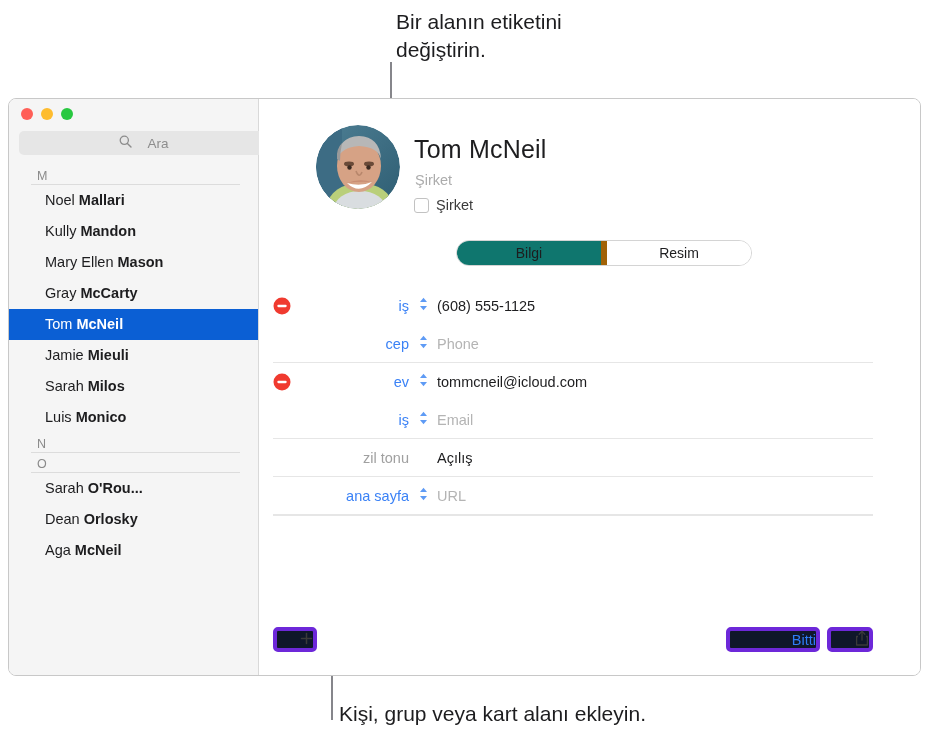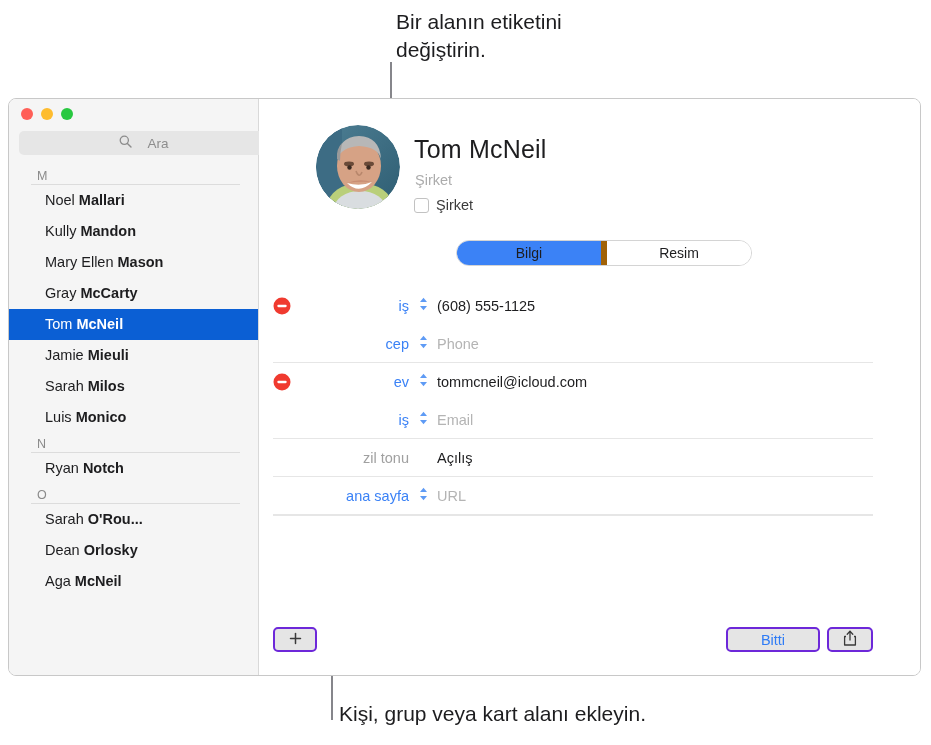--- a/index.html
+++ b/index.html
@@ -169,21 +169,21 @@
     overflow: hidden;
     background: #ffffff;
   }
   .seg {
     flex: 1 1 50%;
     display: flex; align-items: center; justify-content: center;
     font-size: 14px;
     color: #1d1d1f;
     background: #ffffff;
   }
-  .seg.active { background: #3b82f6; }
+  .seg.active { background: #0f766e; }
   .seg + .seg { border-left: 6px solid #a16207; }
 
   
   #fields {
     position: absolute;
     left: 0; top: 188px; right: 0;
   }
   .field-row {
     position: relative;
     height: 38px;
@@ -233,25 +233,25 @@
   }
 
   
   #bottom-bar {
     position: absolute;
     left: 0; right: 0; bottom: 0;
     height: 62px;
   }
   .pill-button {
     position: absolute;
-    border: 2px solid #6d28d9;
+    border: 4px solid #6d28d9;
     border-radius: 5px;
-    background: #e5e5e5;
-    box-sizing: border-box;
-    display: flex; align-items: center; justify-content: center;
+    background: #0f172a;
+    box-sizing: border-box;
+    display: flex; align-items: center; justify-content: flex-end;
   }
   #add-button { left: 14px; top: 14px; width: 44px; height: 25px; }
   #done-button {
     right: 100px; top: 14px; width: 94px; height: 25px;
     font-size: 14.5px; color: #2f7cf6;
   }
   #share-button { right: 47px; top: 14px; width: 46px; height: 25px; }
 </style>
 </head>
 <body>
@@ -287,21 +287,20 @@
         <div class="section-header"><span>M</span><span class="rule"></span></div>
         <div class="contact-row"><span class="fname">Noel </span><span class="lname">Mallari</span></div>
         <div class="contact-row"><span class="fname">Kully </span><span class="lname">Mandon</span></div>
         <div class="contact-row"><span class="fname">Mary Ellen </span><span class="lname">Mason</span></div>
         <div class="contact-row"><span class="fname">Gray </span><span class="lname">McCarty</span></div>
         <div class="contact-row selected" style="background: rgb(11, 95, 212);"><span class="fname">Tom </span><span class="lname">McNeil</span></div>
         <div class="contact-row"><span class="fname">Jamie </span><span class="lname">Mieuli</span></div>
         <div class="contact-row"><span class="fname">Sarah </span><span class="lname">Milos</span></div>
         <div class="contact-row"><span class="fname">Luis </span><span class="lname">Monico</span></div>
         <div class="section-header"><span>N</span><span class="rule"></span></div>
-        <div class="contact-row"><span class="fname">Ryan </span><span class="lname">Notch</span></div>
         <div class="section-header"><span>O</span><span class="rule"></span></div>
         <div class="contact-row"><span class="fname">Sarah </span><span class="lname">O'Rou...</span></div>
         <div class="contact-row"><span class="fname">Dean </span><span class="lname">Orlosky</span></div>
         <div class="contact-row"><span class="fname">Aga </span><span class="lname">McNeil</span></div>
       </div>
   </div>
 
   <div id="detail-pane">
 
     <div id="avatar">

